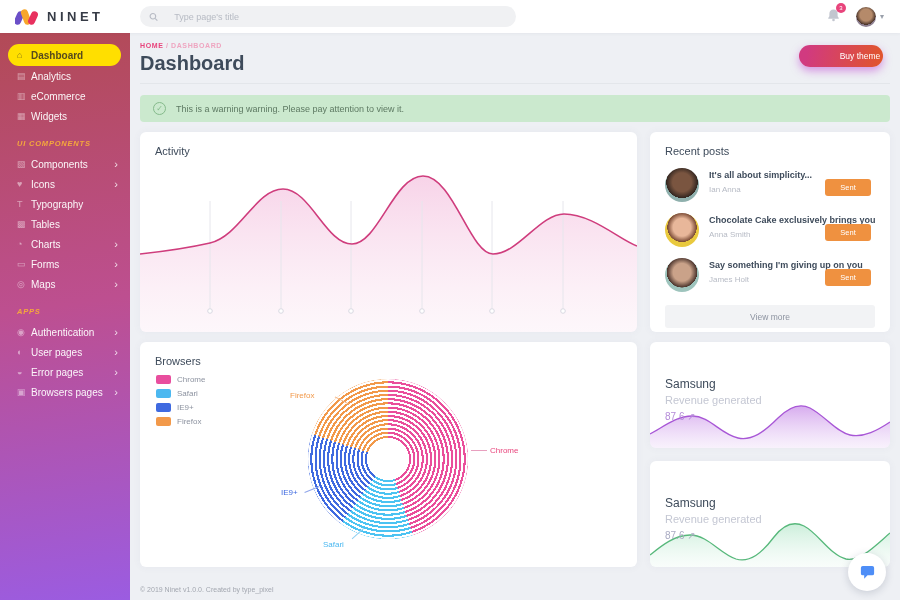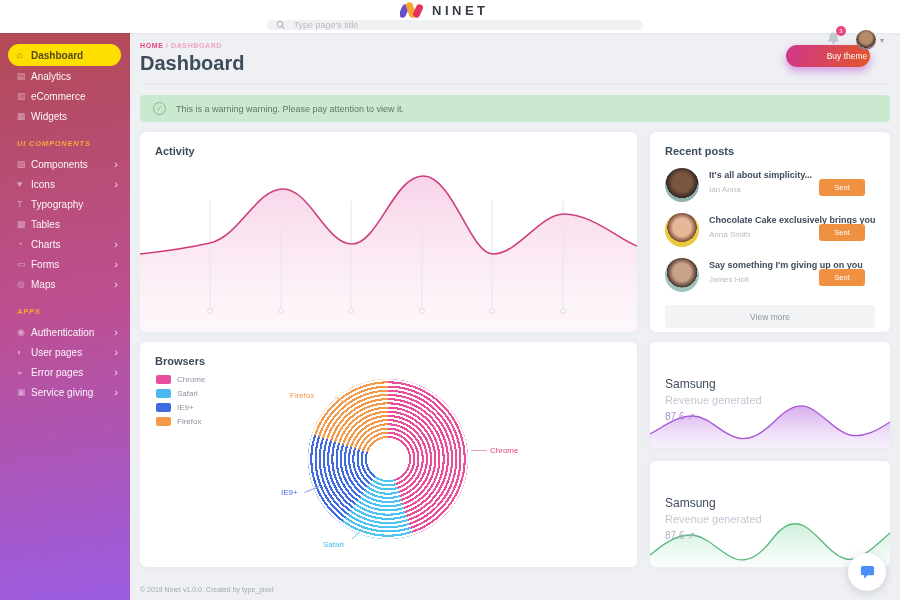--- a/index.html
+++ b/index.html
@@ -1,23 +1,23 @@
 <!DOCTYPE html>
 <html><head>
 <meta charset="utf-8">
 <style>
   * { box-sizing: border-box; margin: 0; padding: 0; }
   html,body { width:900px; height:600px; overflow:hidden; }
   body { font-family:"Liberation Sans",sans-serif; background:#eef0f4; position:relative; }
 
   
-  .header { position:absolute; top:0; left:0; width:900px; height:33px; background:#fff; z-index:20; display:flex; align-items:center; box-shadow:0 1px 3px rgba(40,50,80,.05);flex-direction:column; }
+  .header { position:absolute; top:0; left:0; width:900px; height:33px; background:#fff; z-index:20; display:flex; align-items:center; box-shadow:0 1px 3px rgba(40,50,80,.05); }
   .logo-wrap { width:130px; flex:none; display:flex; align-items:center; gap:9px; padding-left:15px; }
   .brand { font-size:13px; font-weight:bold; letter-spacing:3.5px; color:#363b46; }
-  .search-pill { margin-left:10px; width:376px; height:21px; background:#f0f1f3; border-radius:11px; display:flex; align-items:center; padding:0 9px; gap:8px; }
+  .search-pill { margin-left:10px; width:376px; height:21px; background:#f0f1f3; border-radius:11px; display:flex; align-items:center; padding:0 9px; gap:16px; }
   .search-input { border:none; background:transparent; font-size:9px; color:#777; outline:none; width:100%; }
   .search-input::placeholder { color:#b7bbc4; }
   .header-right { margin-left:auto; display:flex; align-items:center; gap:15px; padding-right:16px; }
   .bell-wrap { position:relative; cursor:pointer; }
   .badge { position:absolute; top:-5px; right:-5px; min-width:10px; height:10px; background:#e8447c; border-radius:5px; color:#fff; font-size:6px; line-height:10px; text-align:center; padding:0 2px; }
   .avatar-wrap { display:flex; align-items:center; gap:4px; cursor:pointer; }
   .avatar { width:20px; height:20px; border-radius:50%; background:radial-gradient(circle at 50% 40%, #b58a6a 0 38%, #4a342a 62%, #8d7f90 63%); }
   .caret { font-size:8px; color:#9aa0ab; }
 
   
@@ -28,46 +28,46 @@
   .side-item.active { background:#ffdf00; border-radius:11px; margin:0 9px 0 8px; height:22px; padding:0 8px 0 9px; color:#564a1d; font-weight:bold; }
   .side-item.active .ic { opacity:.8; }
   .side-section { padding:13px 0 6px 17px; font-size:7.5px; font-weight:bold; letter-spacing:.8px; color:#f5a83c;font-style:italic; }
 
   
   .main { position:absolute; top:33px; left:130px; width:770px; height:567px; padding:9px 10px 0; overflow:hidden; }
   .page-head { position:relative; height:34px; }
   .breadcrumb { font-size:7px; font-weight:bold; letter-spacing:.6px; color:#e8447c; }
   .crumb-sep,.crumb-cur { color:#efa5c0; }
   .page-title { font-size:20px; font-weight:600; color:#3e4b5b; margin-top:3px; }
-  .buy-btn { position:absolute; right:20px; top:3px; width:84px; height:22px; border-radius:11px; border:none; background:linear-gradient(100deg,#d13a80 10%,#e0542e 95%); color:#fff; font-size:8.5px; cursor:pointer; box-shadow:0 4px 9px rgba(190,62,210,.5);padding-left:38px; }
+  .buy-btn { position:absolute; right:7px; top:3px; width:84px; height:22px; border-radius:11px; border:none; background:linear-gradient(100deg,#d13a80 10%,#e0542e 95%); color:#fff; font-size:8.5px; cursor:pointer; box-shadow:0 4px 9px rgba(190,62,210,.5);padding-left:38px; }
   .divider { border:none; border-top:1px solid #e3e6ea; margin-top:7px; }
   .alert { margin-top:11px; height:27px; background:#cbe9ce; border-radius:4px; display:flex; align-items:center; padding:0 13px; gap:10px; }
   .alert-icon { width:13px; height:13px; flex:none; border-radius:50%; border:1px solid #85ba8b; color:#85ba8b; font-size:8px; display:flex; align-items:center; justify-content:center; }
   .alert-text { font-size:9px; color:#5e7a63; }
 
   .grid { margin-top:10px; display:flex; gap:13px; }
   .col-left { width:497px; flex:none; display:flex; flex-direction:column; gap:10px; }
   .col-right { width:240px; flex:none; }
   .card { background:#fff; border-radius:6px; box-shadow:0 0 8px rgba(70,80,110,.05); position:relative; }
-  .card-title { font-size:11px; font-weight:700; color:#3e4b5b; padding:13px 0 0 15px; position:relative; z-index:2; }
+  .card-title { font-size:11px; font-weight:400; color:#3e4b5b; padding:13px 0 0 15px; position:relative; z-index:2; }
 
   .card-activity { height:200px; overflow:hidden; }
   .card-activity svg { position:absolute; left:0; bottom:0; }
 
   
   .card-posts { height:200px; margin-bottom:10px; overflow:hidden; }
   .post-row { display:flex; margin:11px 15px 0; }
   .post-avatar { width:34px; height:34px; border-radius:50%; flex:none; }
   .av-1 { background:radial-gradient(circle at 50% 42%, #7a5540 0 36%, #332620 60%, #8fb0ad 61%); }
   .av-2 { background:radial-gradient(circle at 50% 42%, #e8b79a 0 34%, #7a4a34 56%, #e9c93e 57%); }
   .av-3 { background:radial-gradient(circle at 50% 42%, #caa289 0 34%, #4a332c 58%, #9ec4bd 59%); }
   .post-body { margin-left:10px; flex:1; min-width:0; position:relative; padding-top:2px; }
   .post-title { font-size:9px; font-weight:600; color:#3e4b5b; white-space:nowrap; overflow:hidden; }
   .post-author { font-size:8px; color:#b7bbc5; margin-top:5px; }
-  .sent-btn { position:absolute; right:10px; top:11px; width:46px; height:17px; border:none; border-radius:3px; background:#ef9140; color:#fff; font-size:7.5px; cursor:pointer; z-index:2; }
+  .sent-btn { position:absolute; right:4px; top:11px; width:46px; height:17px; border:none; border-radius:3px; background:#ef9140; color:#fff; font-size:7.5px; cursor:pointer; z-index:2; }
   .view-more { display:block; margin:13px 15px 0; width:calc(100% - 30px); height:23px; border:none; border-radius:3px; background:#f2f3f5; color:#8d93a0; font-size:8.5px; cursor:pointer; }
 
   
   .card-browsers { height:225px; overflow:hidden; }
   .legend { position:absolute; left:16px; top:33px; z-index:2; }
   .legend-row { display:flex; align-items:center; margin-bottom:5px; cursor:pointer; }
   .sw { width:15px; height:9px; border-radius:2px; flex:none; }
   .sw-0 { background:#e84e9e; } .sw-1 { background:#4cb8f0; } .sw-2 { background:#3f6ae0; } .sw-3 { background:#f2994a; }
   .legend-label { font-size:8px; color:#8d93a0; margin-left:6px; }
   .donut { position:absolute; left:168px; top:37px; width:160px; height:160px; border-radius:50%;
@@ -194,21 +194,21 @@
     <span>User pages</span>
     <span class="chev">›</span>
   </div>
   <div class="side-item">
     <span class="ic">◒</span>
     <span>Error pages</span>
     <span class="chev">›</span>
   </div>
   <div class="side-item">
     <span class="ic">▣</span>
-    <span>Service giving</span>
+    <span>Browsers pages</span>
     <span class="chev">›</span>
   </div>
 </div>
 
 <div class="main">
   <div class="page-head">
     <div class="breadcrumb">
       <span>HOME</span>
       <span class="crumb-sep">/</span>
       <span class="crumb-cur">DASHBOARD</span>

